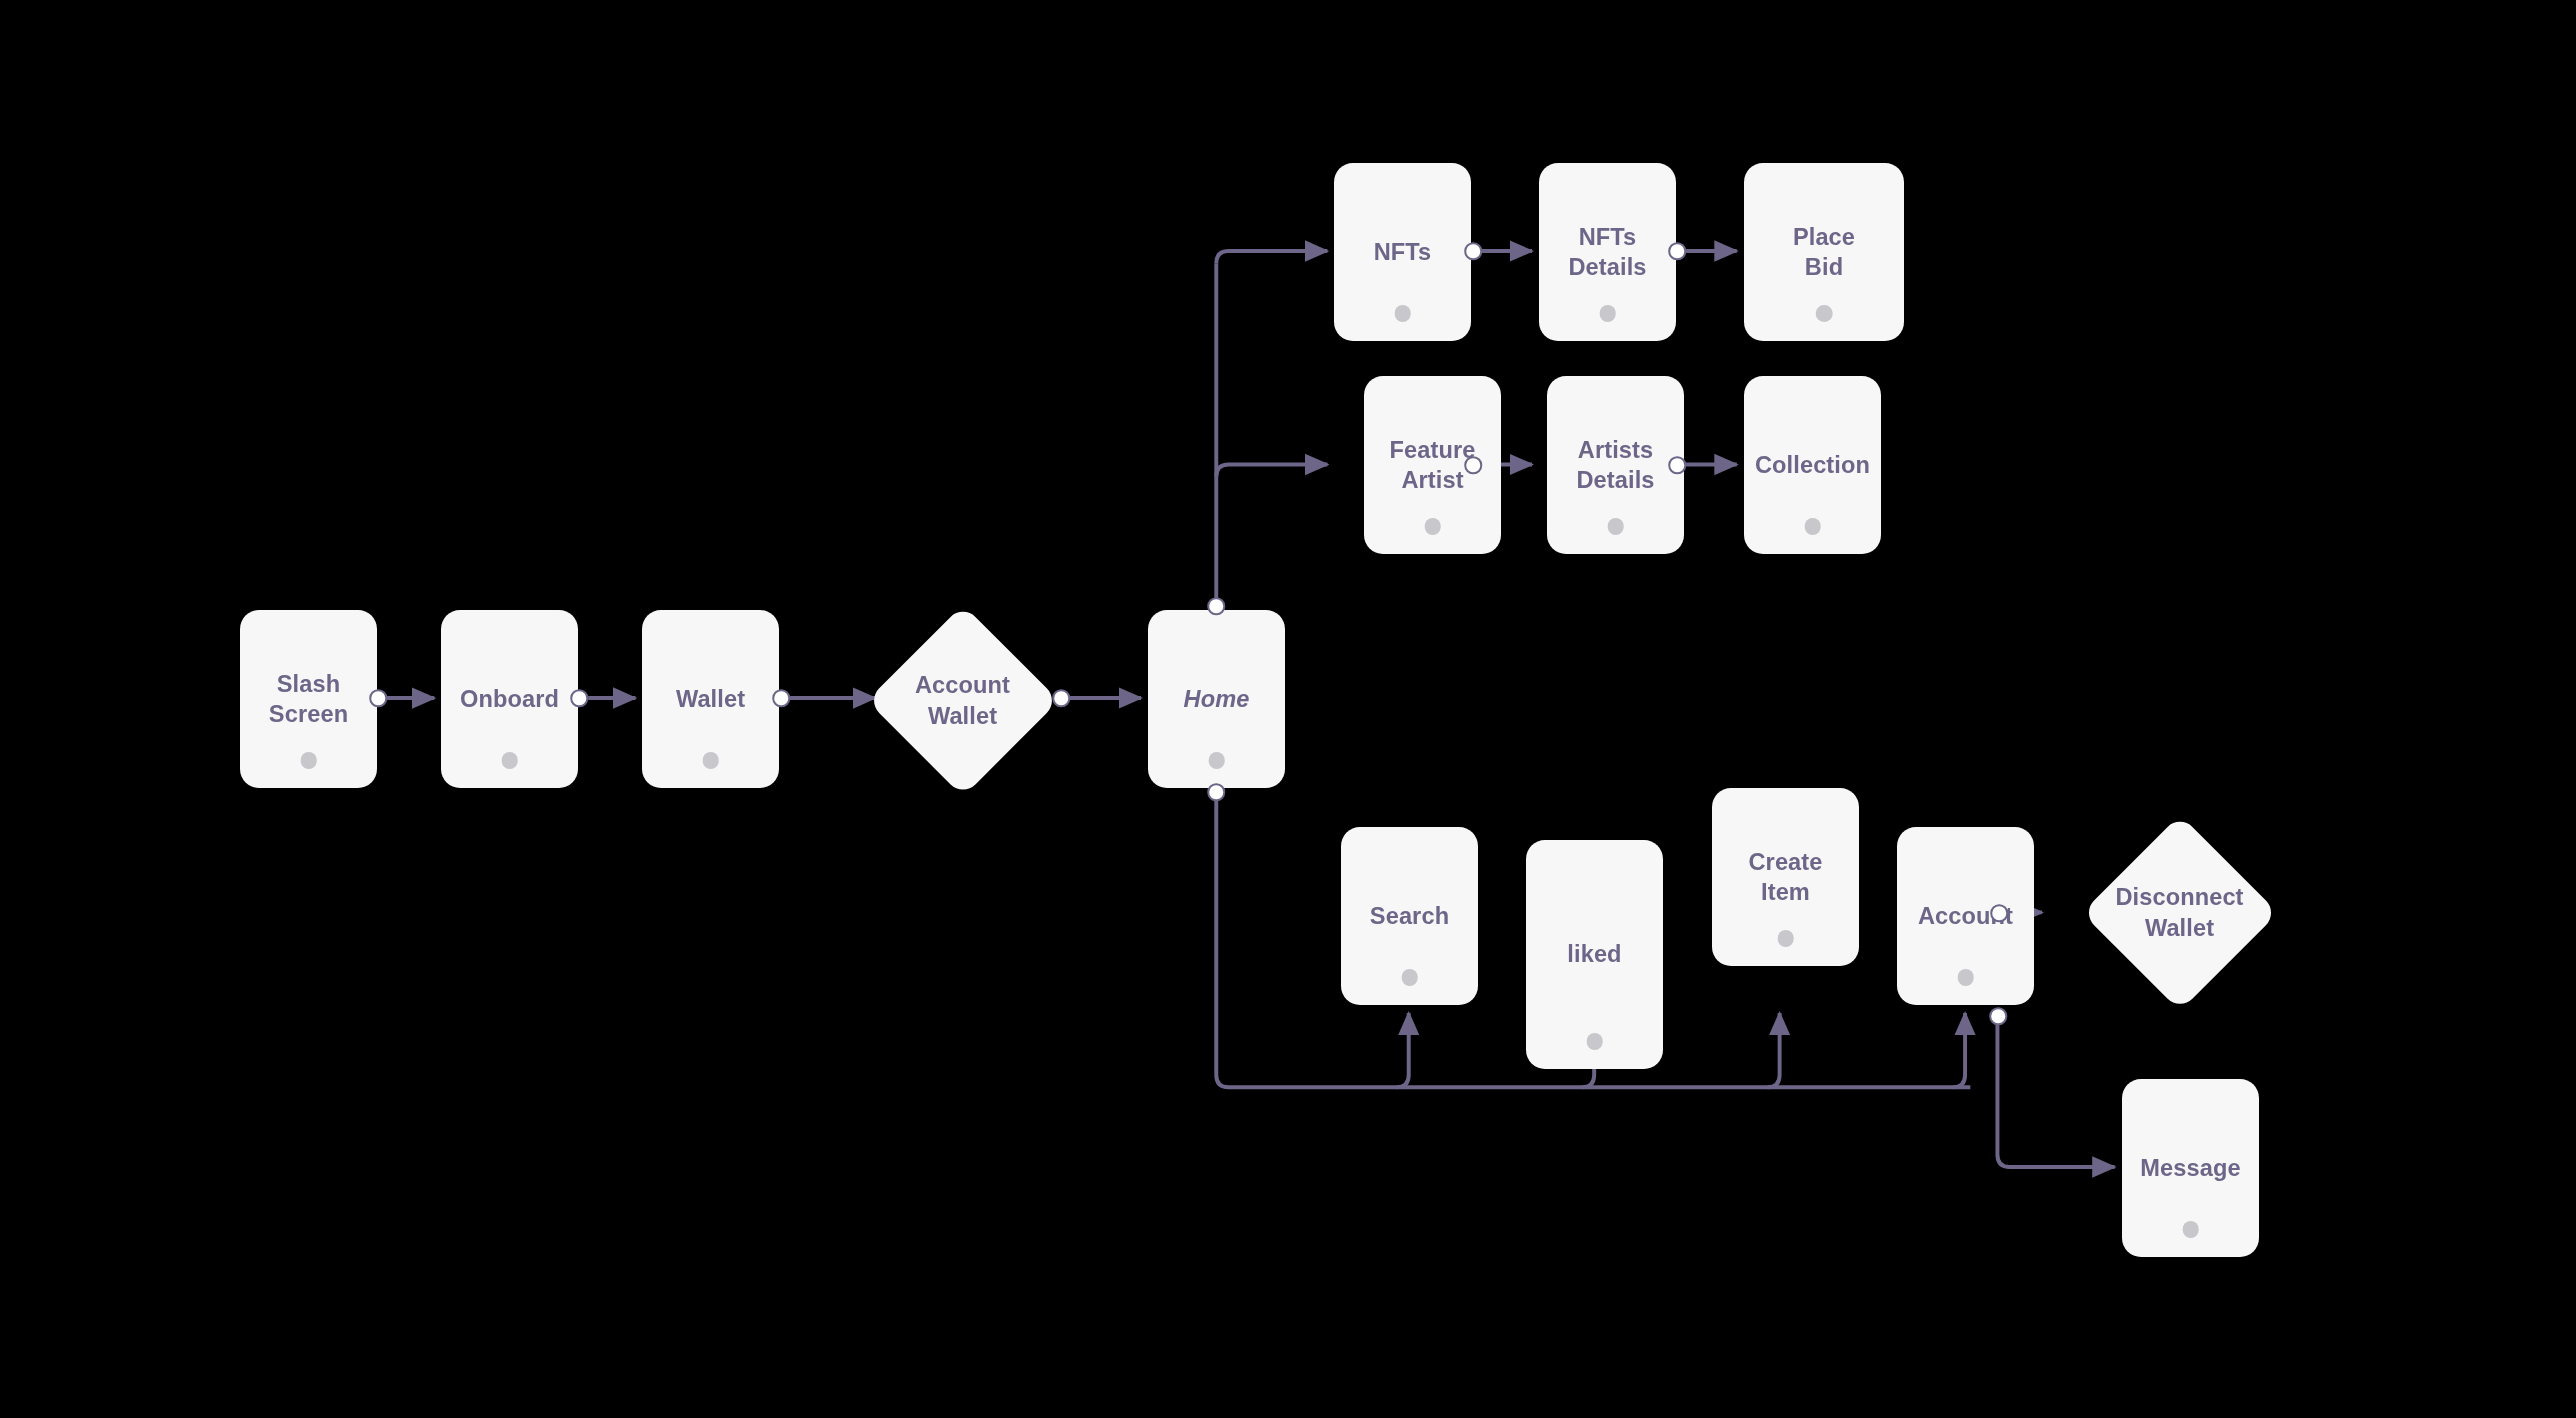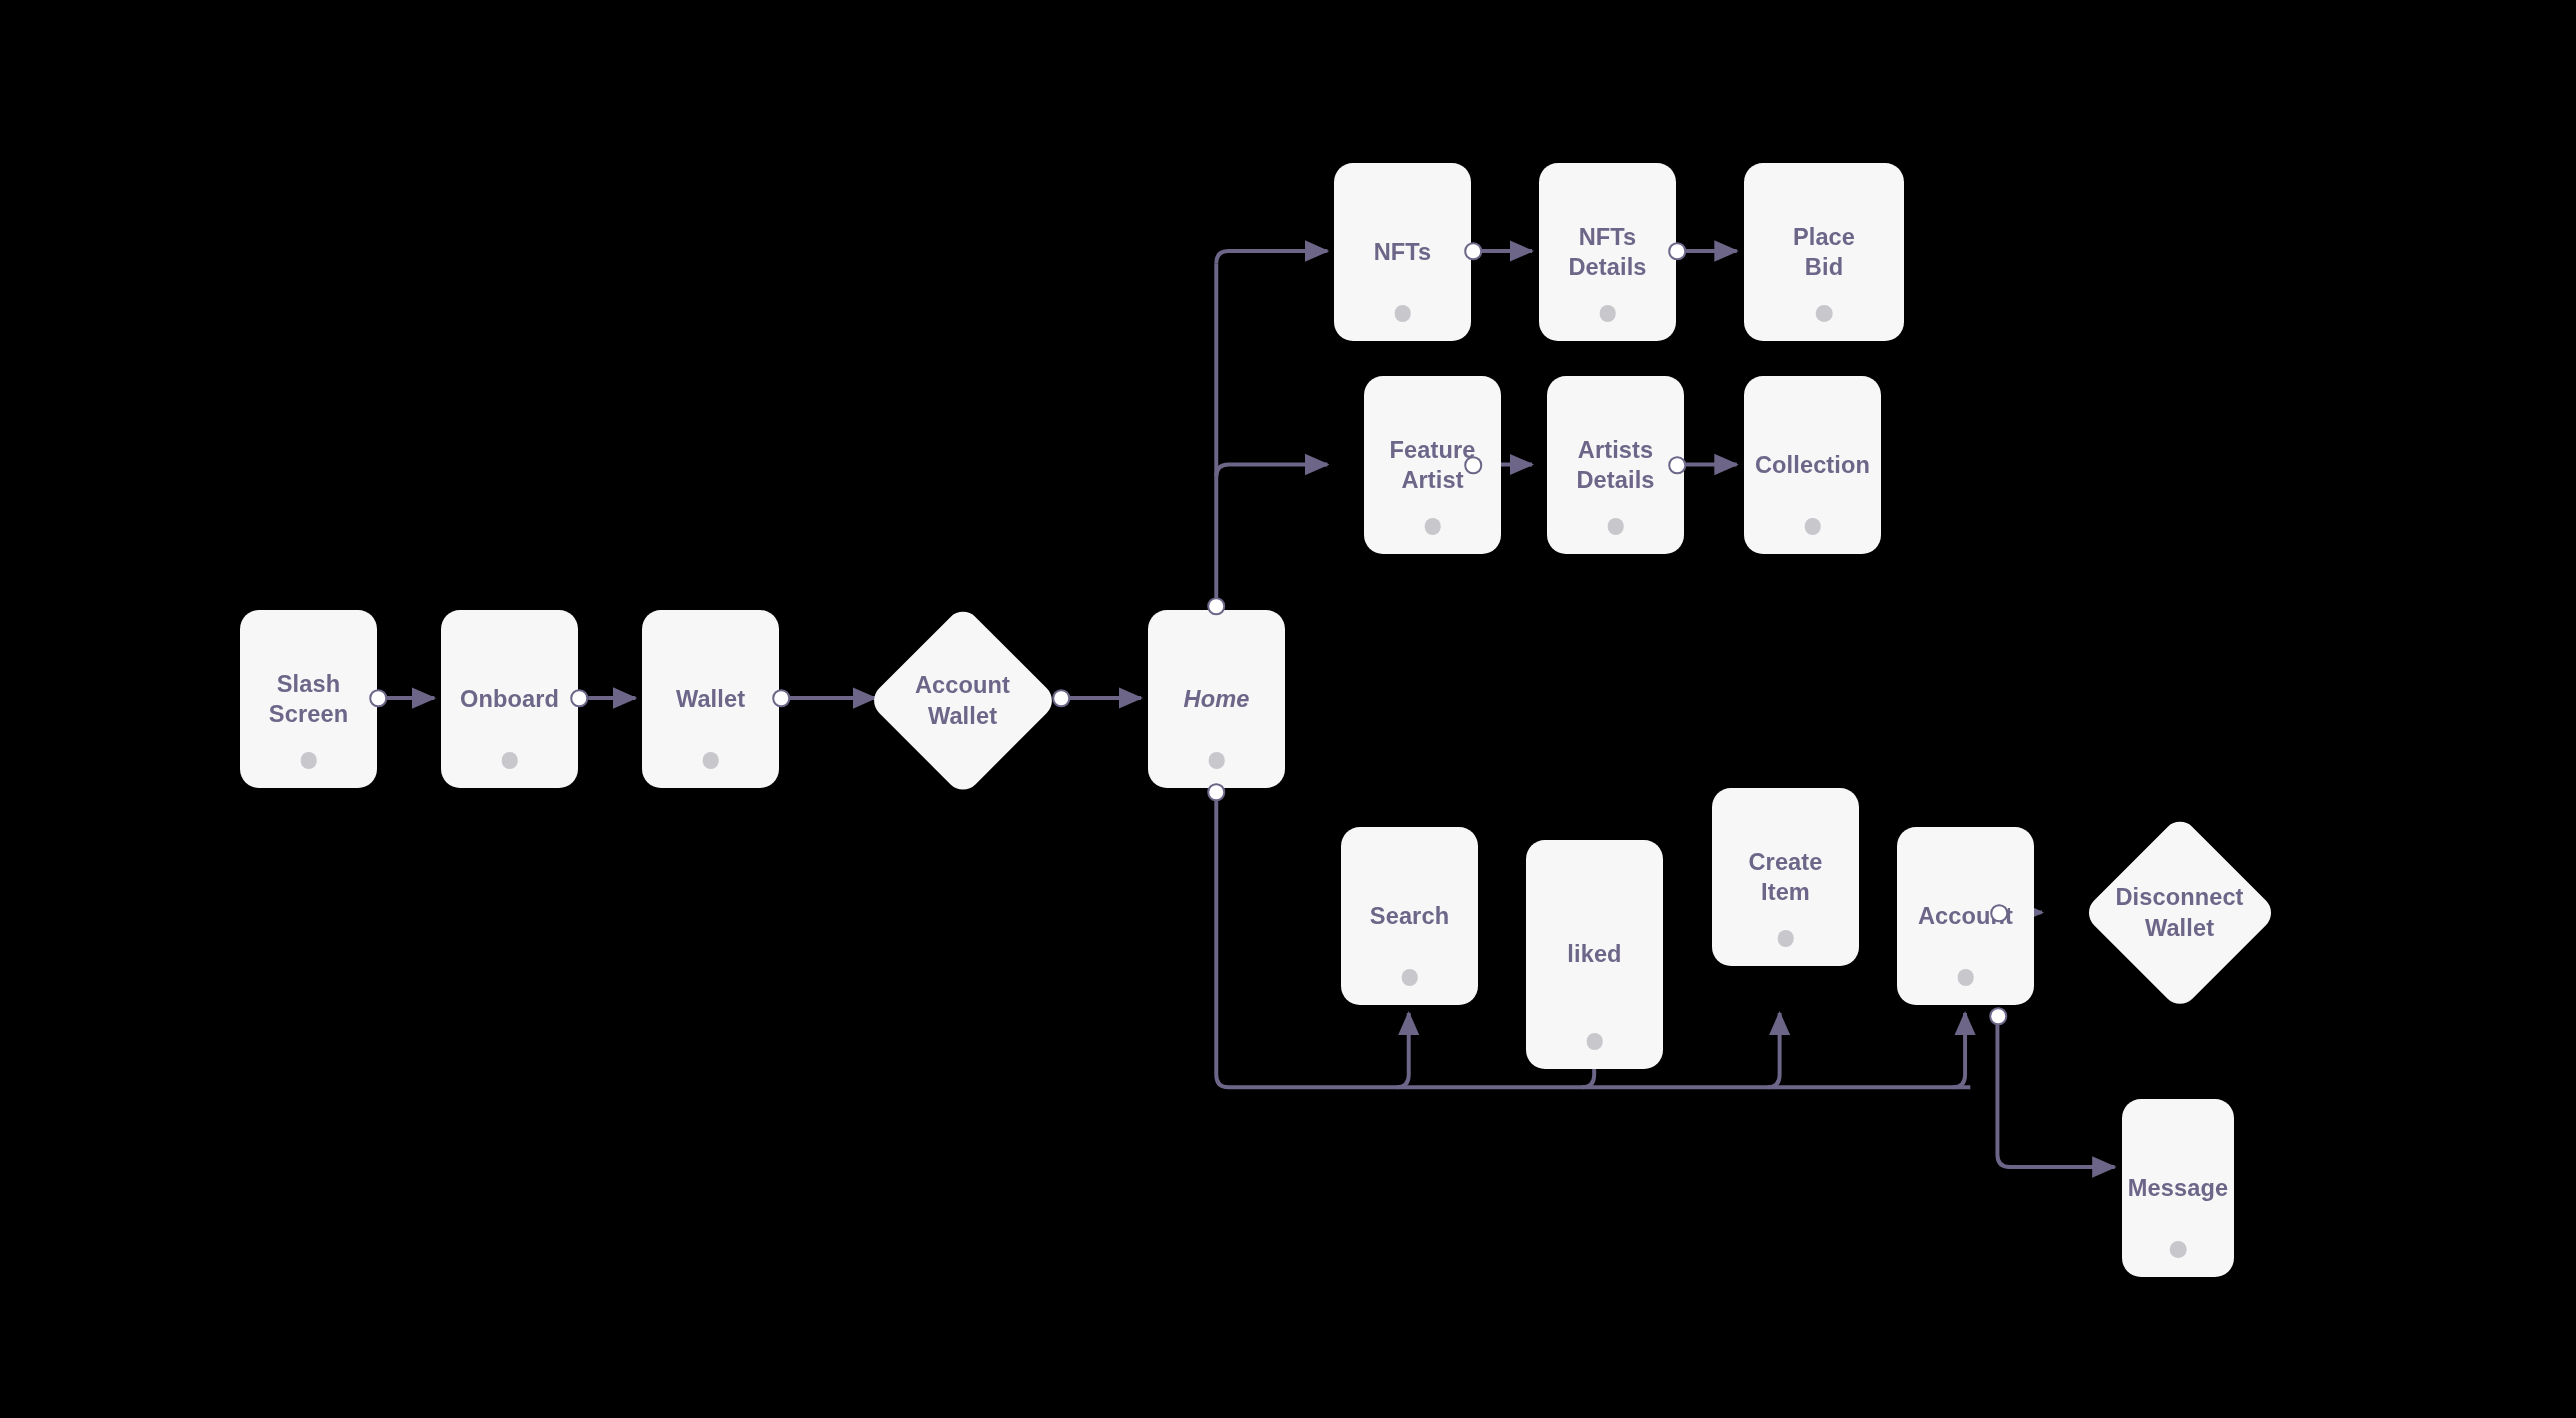--- a/index.html
+++ b/index.html
@@ -202,21 +202,21 @@
       </div>
       <div class="node card" style="left: 1897px; top: 827px; width: 137px; height: 178px;">
         <div class="node-label">Account</div>
         <div class="home-dot"></div>
       </div>
       <div class="node diamond" style="left: 2081px; top: 814px; width: 197px; height: 197px;">
         <div class="diamond-shape"></div>
         <div class="node-label">Disconnect
 Wallet</div>
       </div>
-      <div class="node card" style="left: 2122px; top: 1079px; width: 112px; height: 178px; margin-top: 20px;">
+      <div class="node card" style="left: 2122px; top: 1079px; width: 137px; height: 178px;">
         <div class="node-label">Message</div>
         <div class="home-dot"></div>
       </div>
     </div>
   <div id="port-layer">
       <div class="port" style="left: 378px; top: 698px;"></div>
       <div class="port" style="left: 579px; top: 698px;"></div>
       <div class="port" style="left: 781px; top: 698px;"></div>
       <div class="port" style="left: 1061px; top: 698px;"></div>
       <div class="port" style="left: 1216px; top: 606px;"></div>

